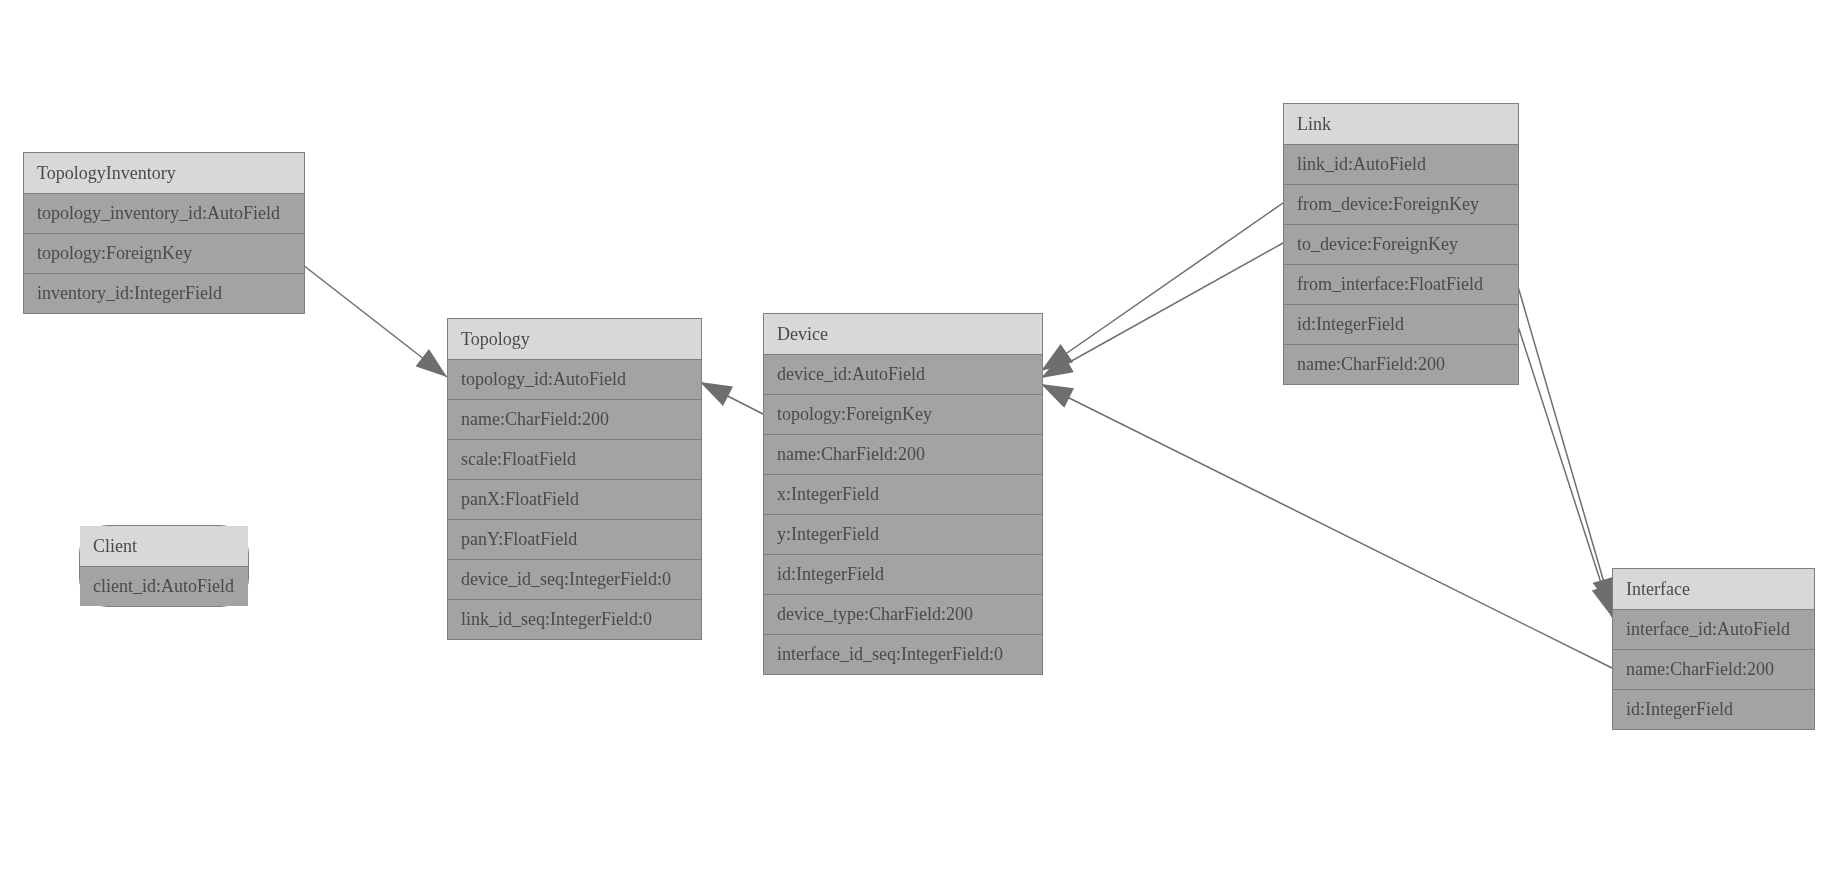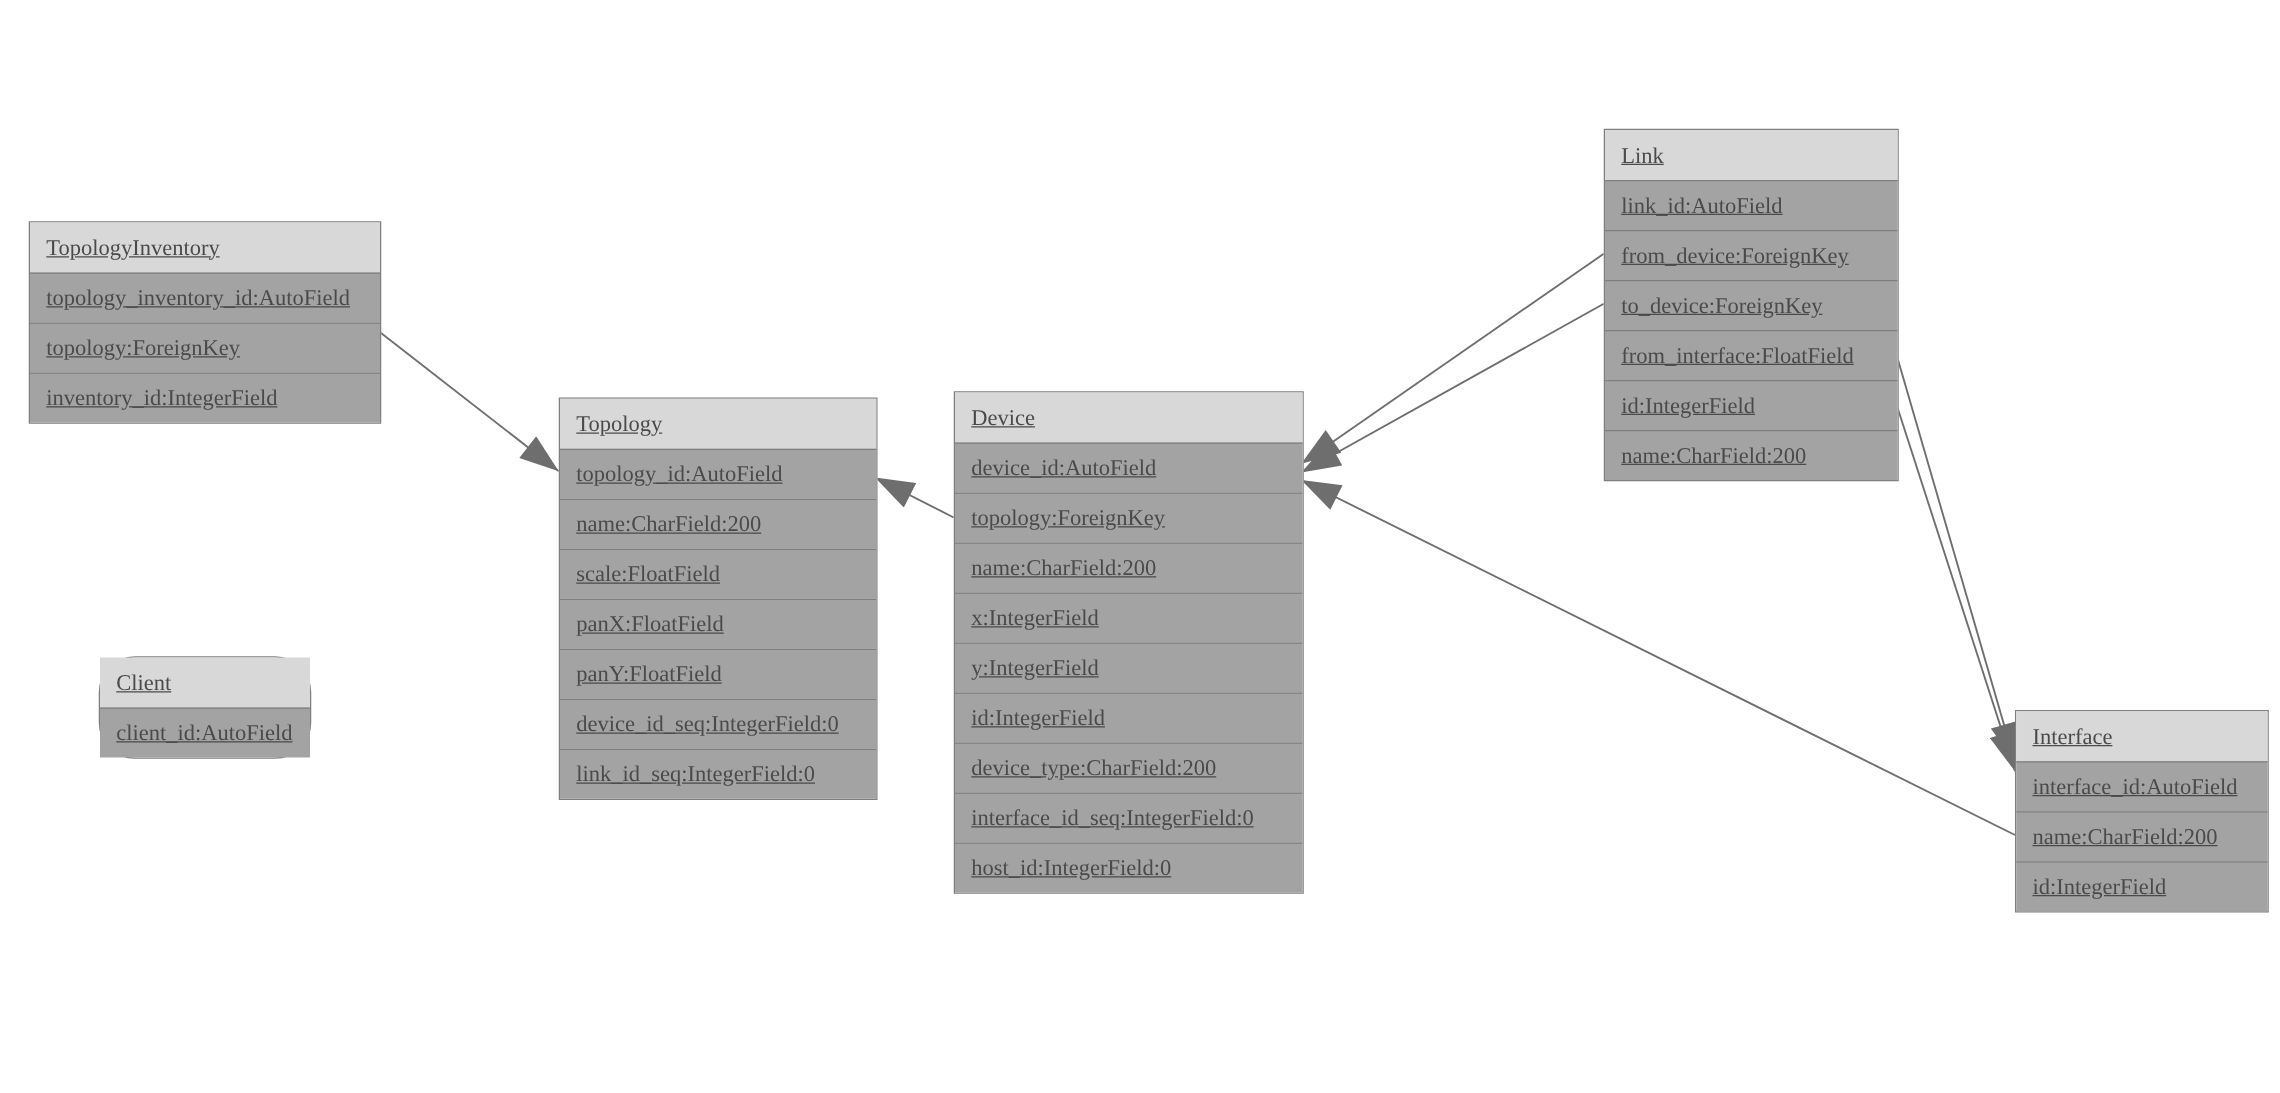--- a/index.html
+++ b/index.html
@@ -31,21 +31,20 @@
     fill: none;
   }
   .edges marker path { fill: var(--edge); stroke: none; }
   .erd-table {
     position: absolute;
     background: #ffffff;
     border: 1.5px solid var(--border);
     color: var(--text);
     font-size: 18px;
     box-sizing: content-box;
-    text-decoration: underline;
   }
   .erd-header {
     height: 40px;
     background: var(--hdr);
     display: flex;
     align-items: center;
     padding: 0 13px;
     box-sizing: border-box;
     white-space: nowrap;
     overflow: hidden;
@@ -75,21 +74,21 @@
     </defs>
     <line class="edge" x1="303" y1="265" x2="447" y2="377" marker-end="url(#arrow)"></line>
     <line class="edge" x1="763" y1="414" x2="700" y2="382" marker-end="url(#arrow)"></line>
     <line class="edge" x1="1283" y1="203" x2="1041" y2="371" marker-end="url(#arrow)"></line>
     <line class="edge" x1="1283" y1="243" x2="1041" y2="378" marker-end="url(#arrow)"></line>
     <line class="edge" x1="1517" y1="283" x2="1612" y2="610" marker-end="url(#arrow)"></line>
     <line class="edge" x1="1517" y1="323" x2="1612" y2="617" marker-end="url(#arrow)"></line>
     <line class="edge" x1="1612" y1="668" x2="1041" y2="384" marker-end="url(#arrow)"></line>
   </svg>
 
-  <div class="erd-table" style="left:23px; top:177px; width:280px;">
+  <div class="erd-table" style="left:23px; top:152px; width:280px;">
     <div class="erd-header">TopologyInventory</div>
     <div class="erd-row">topology_inventory_id:AutoField</div>
     <div class="erd-row">topology:ForeignKey</div>
     <div class="erd-row">inventory_id:IntegerField</div>
   </div>
 
   <div class="erd-table" style="left:447px; top:318px; width:253px;">
     <div class="erd-header">Topology</div>
     <div class="erd-row">topology_id:AutoField</div>
     <div class="erd-row">name:CharField:200</div>
@@ -108,21 +107,20 @@
   <div class="erd-table" style="left:763px; top:313px; width:278px;">
     <div class="erd-header">Device</div>
     <div class="erd-row">device_id:AutoField</div>
     <div class="erd-row">topology:ForeignKey</div>
     <div class="erd-row">name:CharField:200</div>
     <div class="erd-row">x:IntegerField</div>
     <div class="erd-row">y:IntegerField</div>
     <div class="erd-row">id:IntegerField</div>
     <div class="erd-row">device_type:CharField:200</div>
     <div class="erd-row">interface_id_seq:IntegerField:0</div>
-    <div class="erd-row">host_id:IntegerField:0</div>
   </div>
 
   <div class="erd-table" style="left:1283px; top:103px; width:234px;">
     <div class="erd-header">Link</div>
     <div class="erd-row">link_id:AutoField</div>
     <div class="erd-row">from_device:ForeignKey</div>
     <div class="erd-row">to_device:ForeignKey</div>
     <div class="erd-row">from_interface:FloatField</div>
     <div class="erd-row">id:IntegerField</div>
     <div class="erd-row">name:CharField:200</div>

